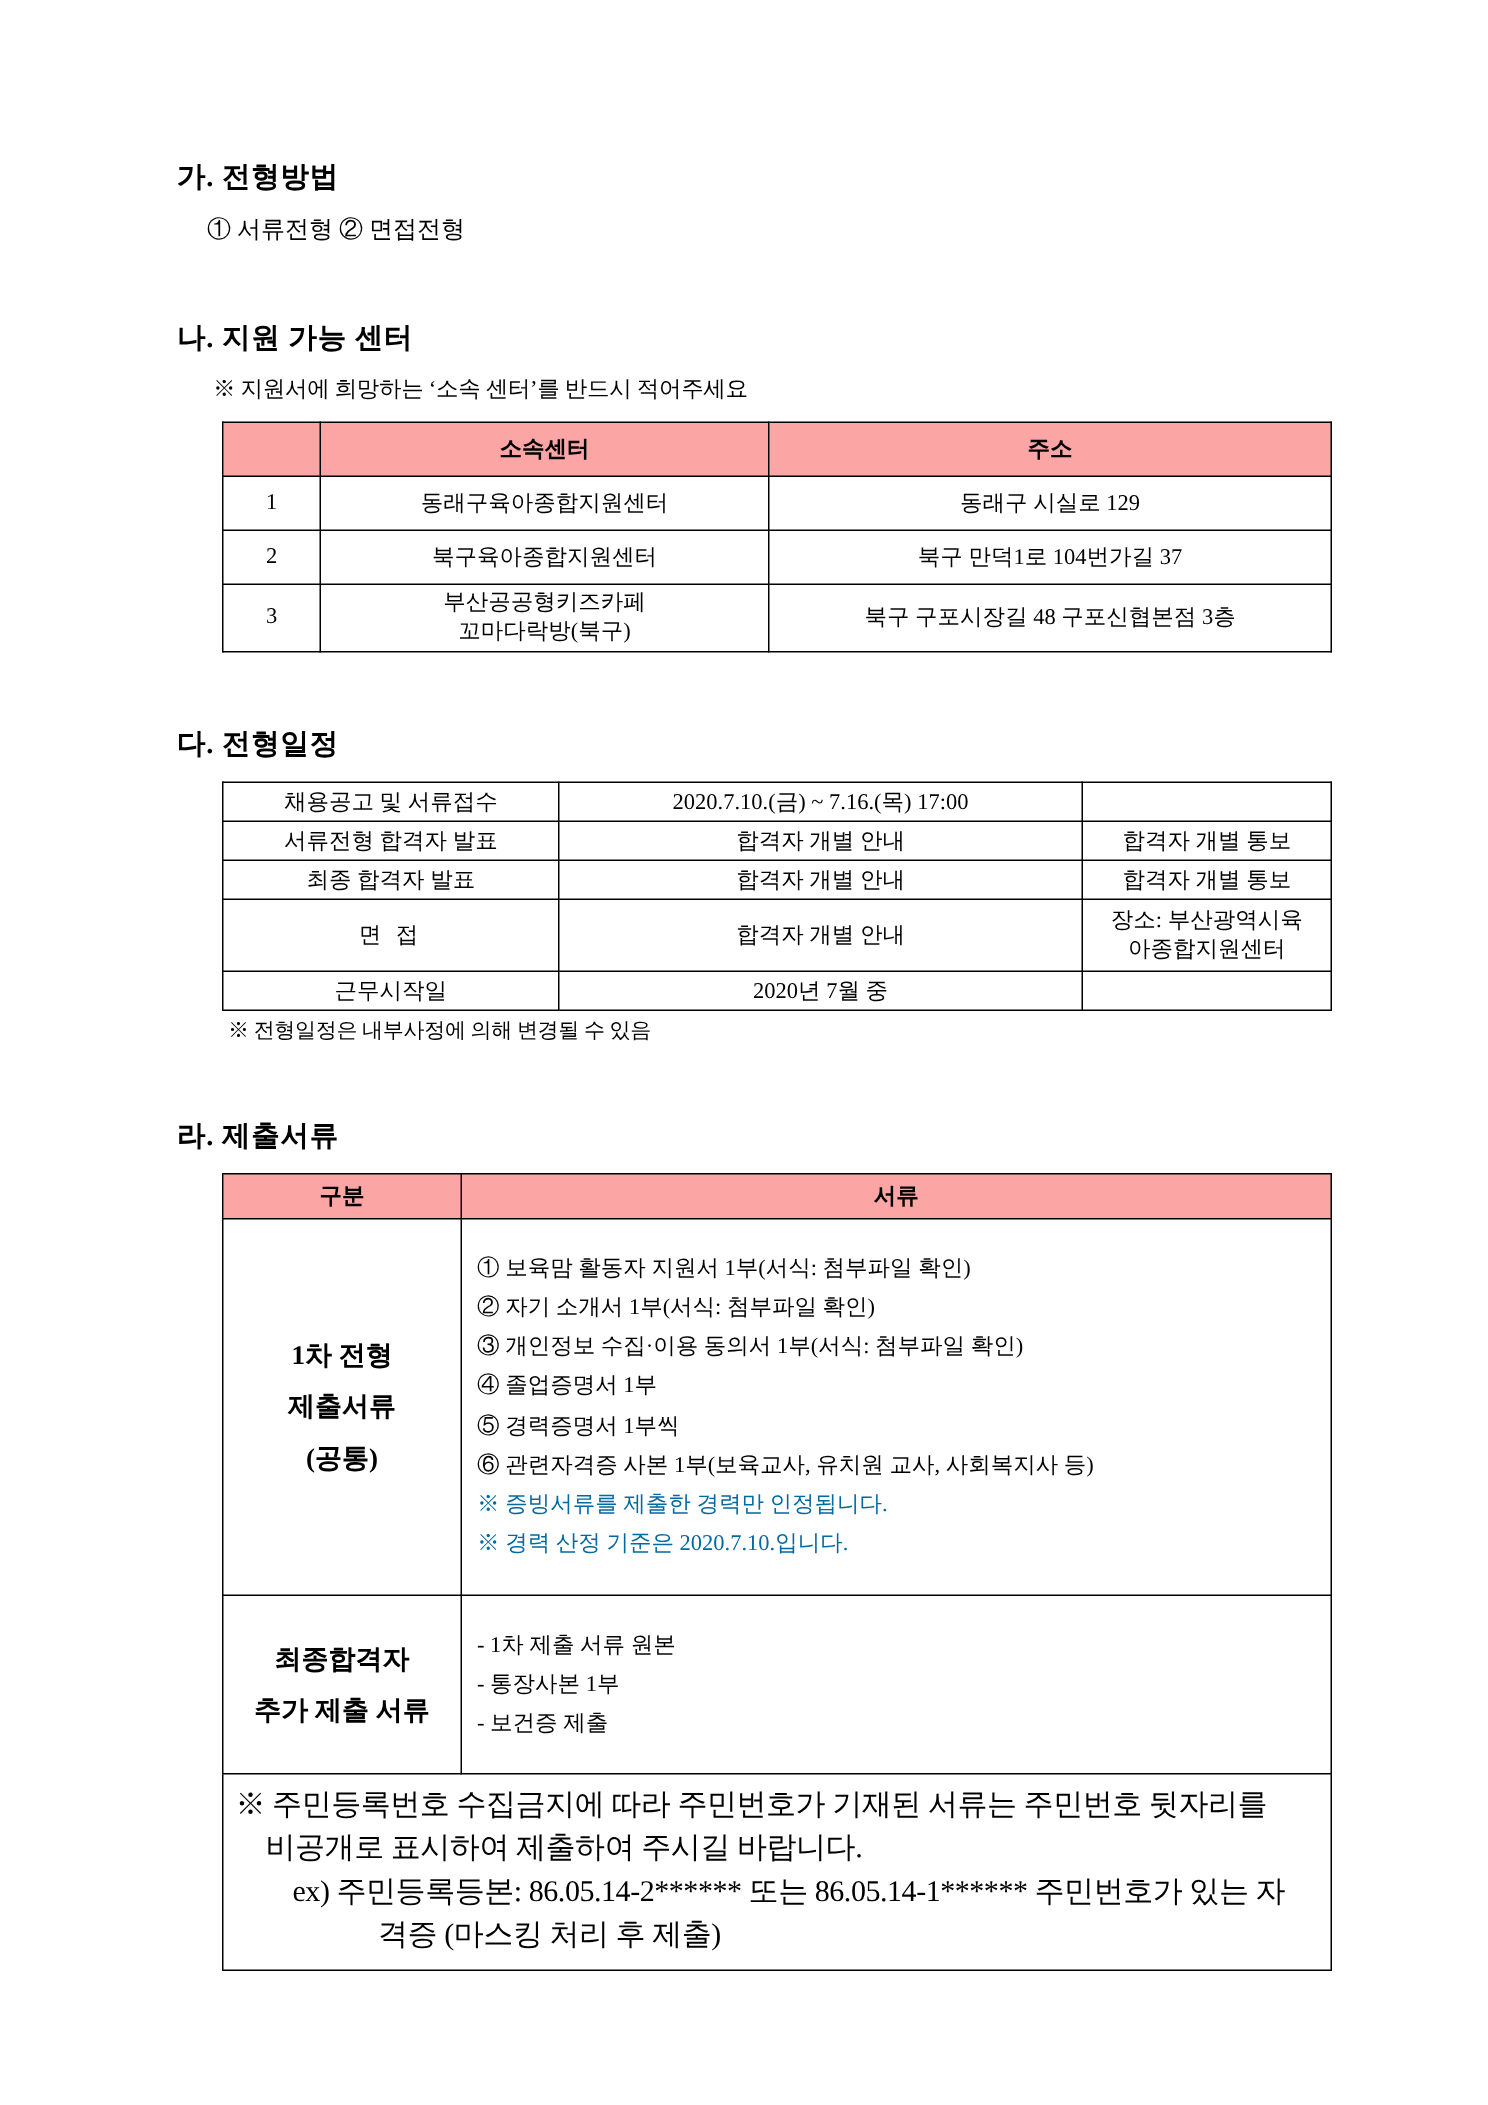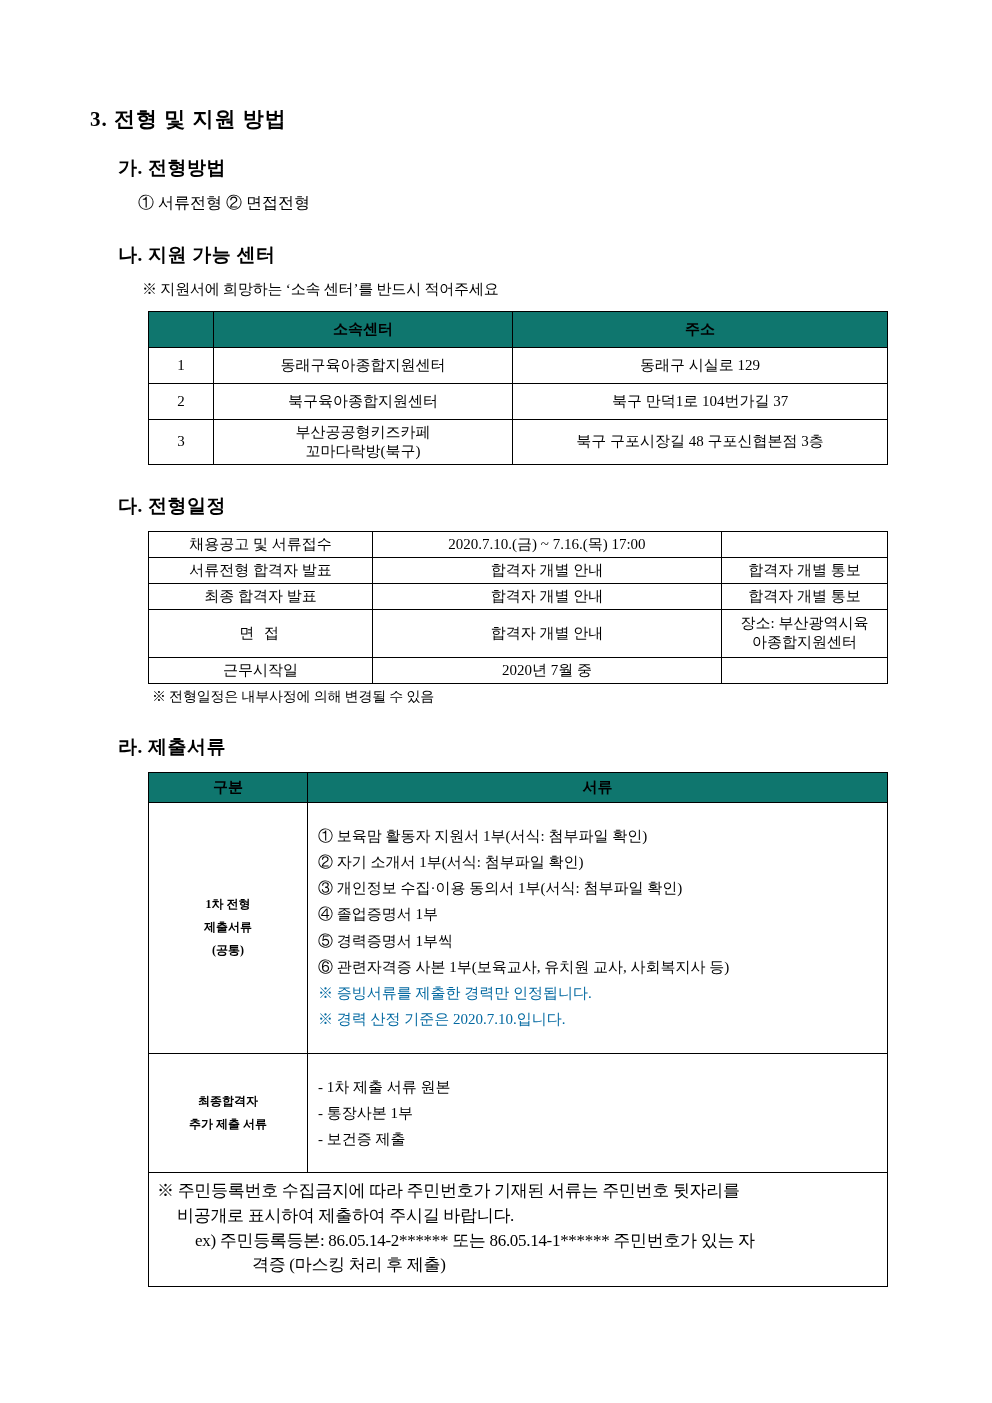--- a/index.html
+++ b/index.html
@@ -28,21 +28,21 @@
     letter-spacing: 1px;
     margin: 0 0 22px 0;
   }
   .h-sub {
     font-size: 19px;
     font-weight: bold;
     letter-spacing: 0.5px;
     margin: 0 0 12px 28px;
   }
   .h-sub.spaced {
-    margin-top: 28px;
+    margin-top: 48px;
   }
   .plain-line {
     font-size: 16px;
     margin: 0 0 0 48px;
   }
   .note {
     font-size: 15px;
     margin: 6px 0 12px 52px;
     letter-spacing: -0.2px;
   }
@@ -59,21 +59,21 @@
   }
   table td, table th {
     border: 1px solid #000000;
     text-align: center;
     vertical-align: middle;
     font-size: 15px;
     font-weight: normal;
     padding: 5px 4px;
   }
   .thead td {
-    background: #0f766e;
+    background: #fca5a5;
     font-weight: bold;
   }
   
   #center-table { width: 740px; margin-top: 6px; }
   #center-table td.idx { width: 56px; }
   #center-table td.name { width: 290px; }
   #center-table td.addr { }
   #center-table tr { height: 36px; }
   #center-table td.two-line { line-height: 1.25; padding: 3px 4px; text-align: center; }
 
@@ -90,43 +90,42 @@
   
   #docs-table { width: 740px; margin-top: 6px; }
   #docs-table td.dc1 { width: 150px; }
   #docs-table td.left {
     text-align: left;
     padding: 20px 10px;
     line-height: 1.75;
   }
   #docs-table td.bold-center {
     font-weight: bold;
-    font-size: 12px;
+    font-size: 18px;
     line-height: 1.9;
   }
   .blue {
     color: #0369a1;
   }
   #docs-table td.foot {
     text-align: left;
     padding: 6px 8px 8px 8px;
-    font-size: 17px;
+    font-size: 20px;
     line-height: 1.45;
     letter-spacing: -0.3px;
   }
   .foot-ind { padding-left: 20px; display: block; }
   .foot-ind2 { padding-left: 38px; display: block; }
   .foot-ind3 { padding-left: 95px; display: block; }
 </style>
 </head>
 <body>
 
 <div class="page">
 
-  <div class="h-sec">3. 전형 및 지원 방법</div>
 
   <div class="h-sub">가. 전형방법</div>
   <div class="plain-line">① 서류전형  ② 면접전형</div>
 
   <div class="h-sub spaced">나. 지원 가능 센터</div>
   <div class="note">※ 지원서에 희망하는 ‘소속 센터’를 반드시 적어주세요</div>
 
   <table id="center-table">
     <tbody>
         <tr class="thead">

